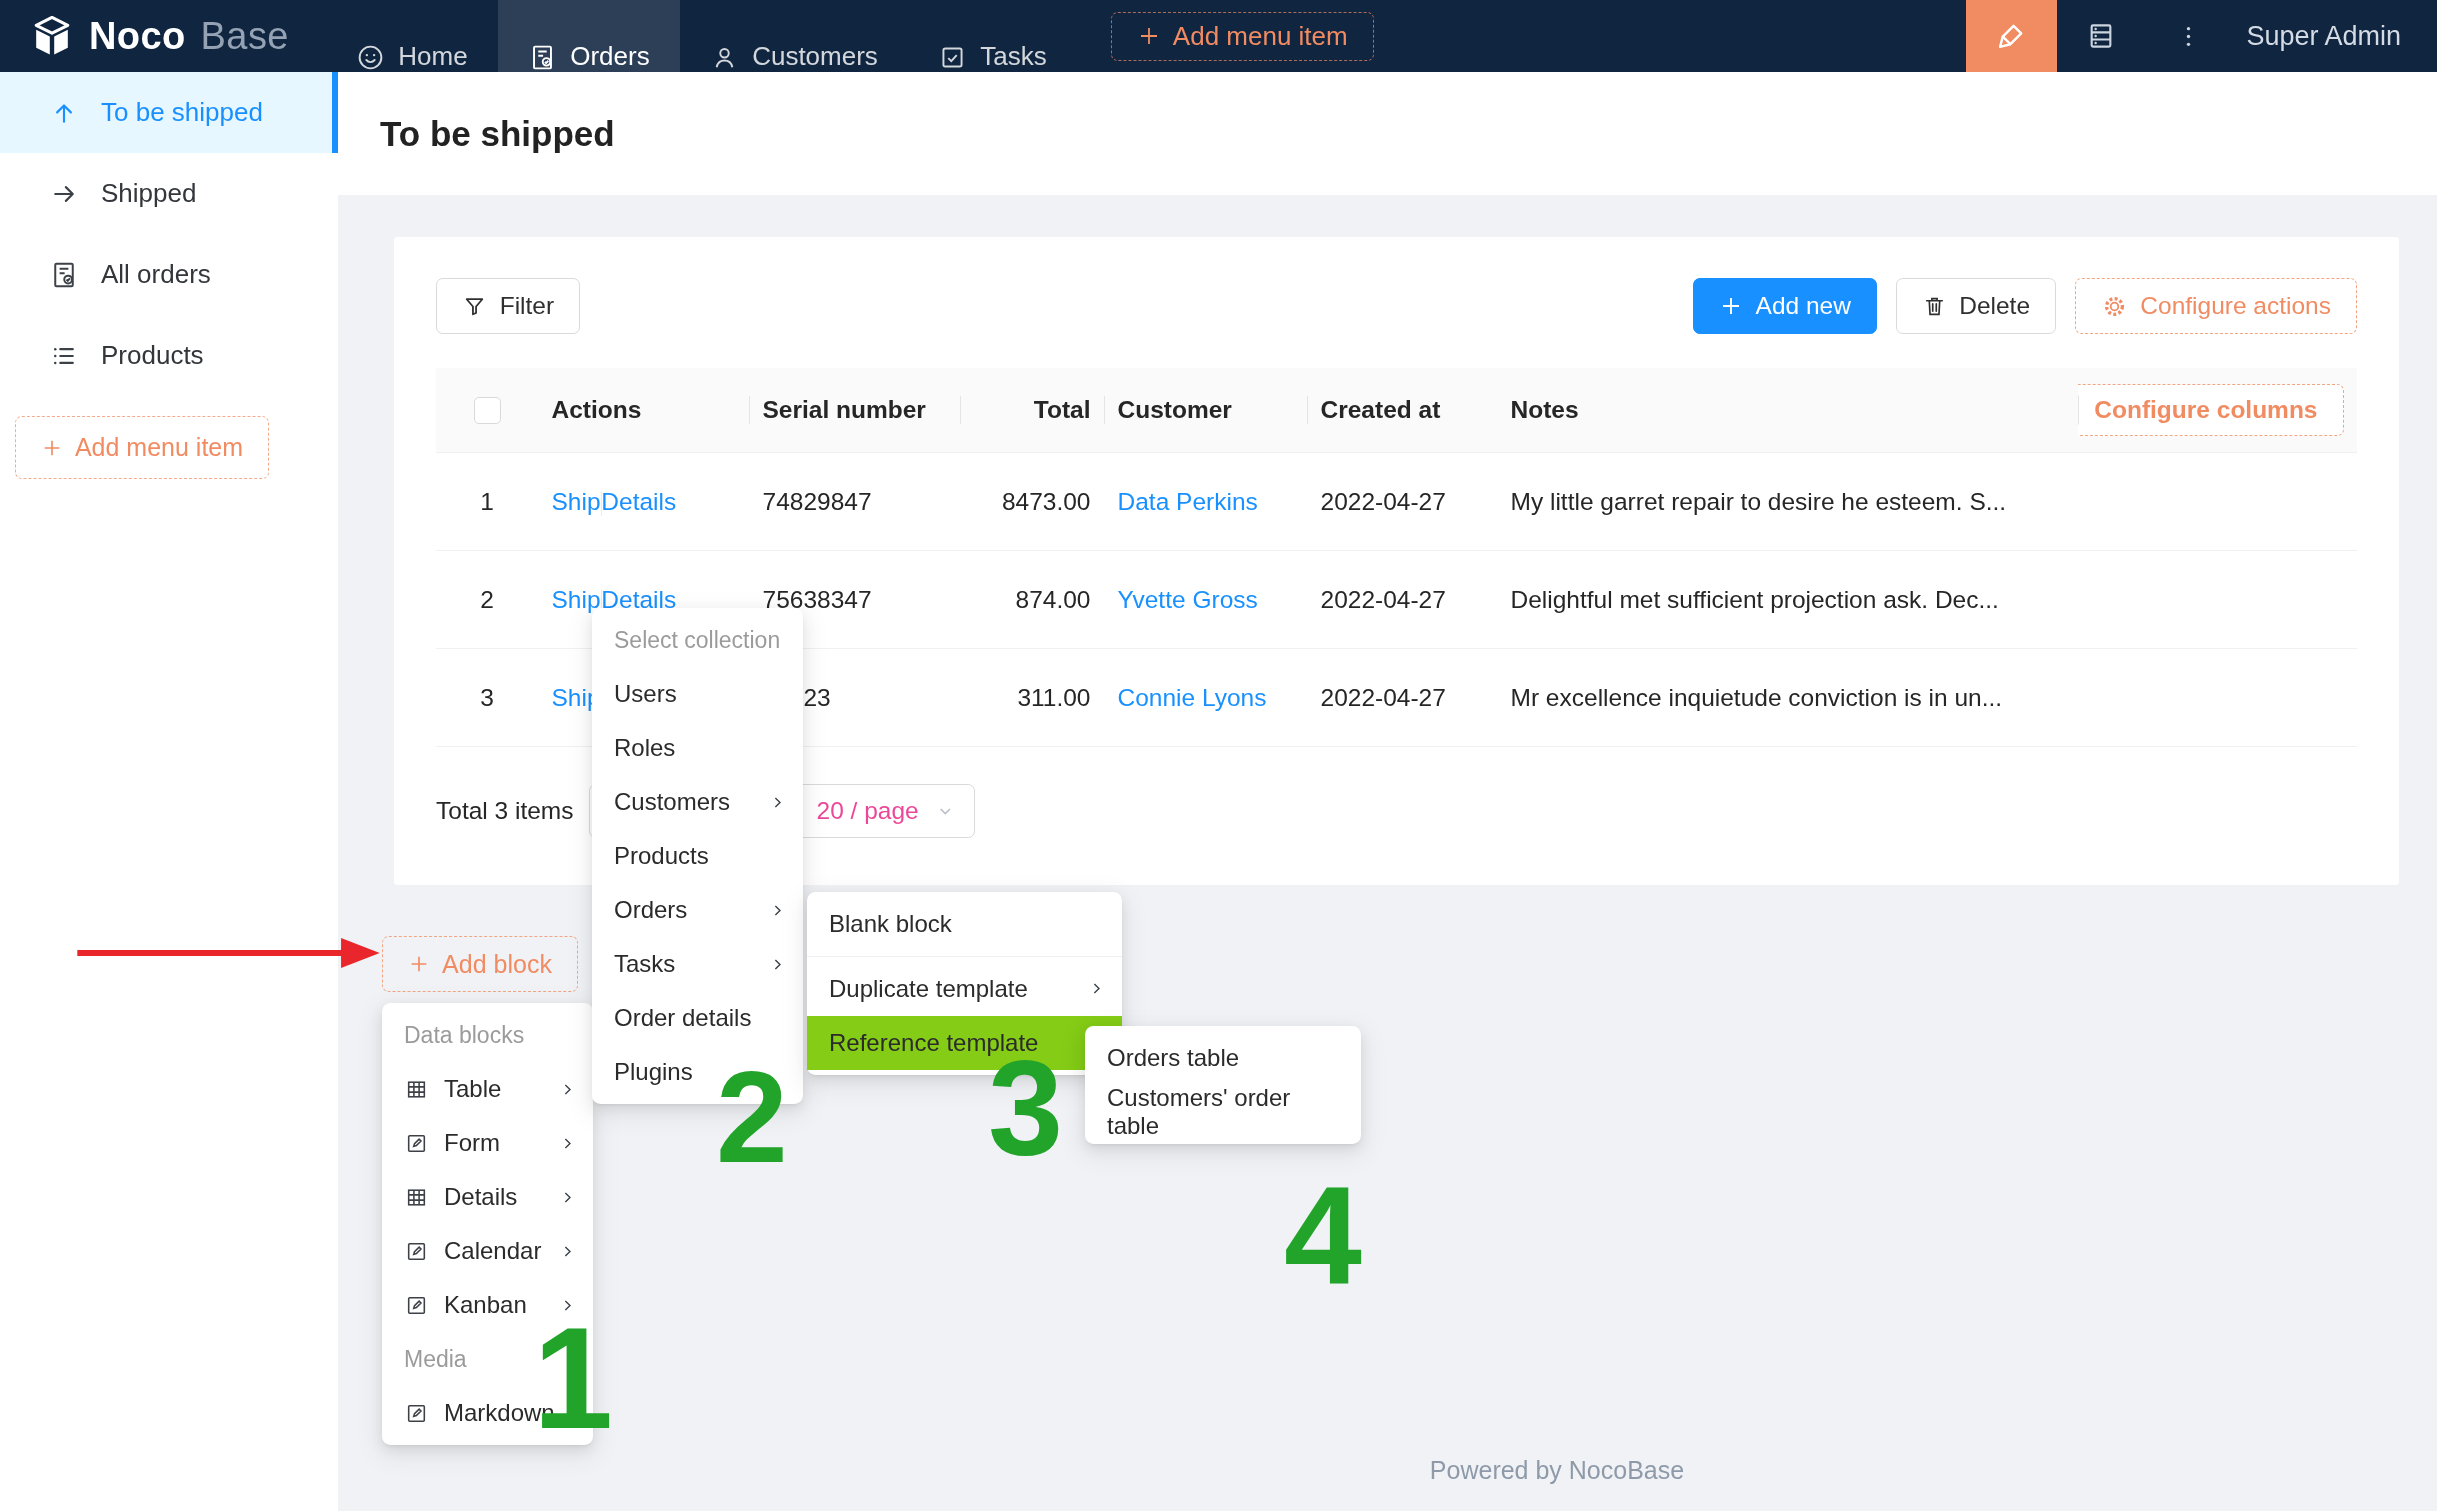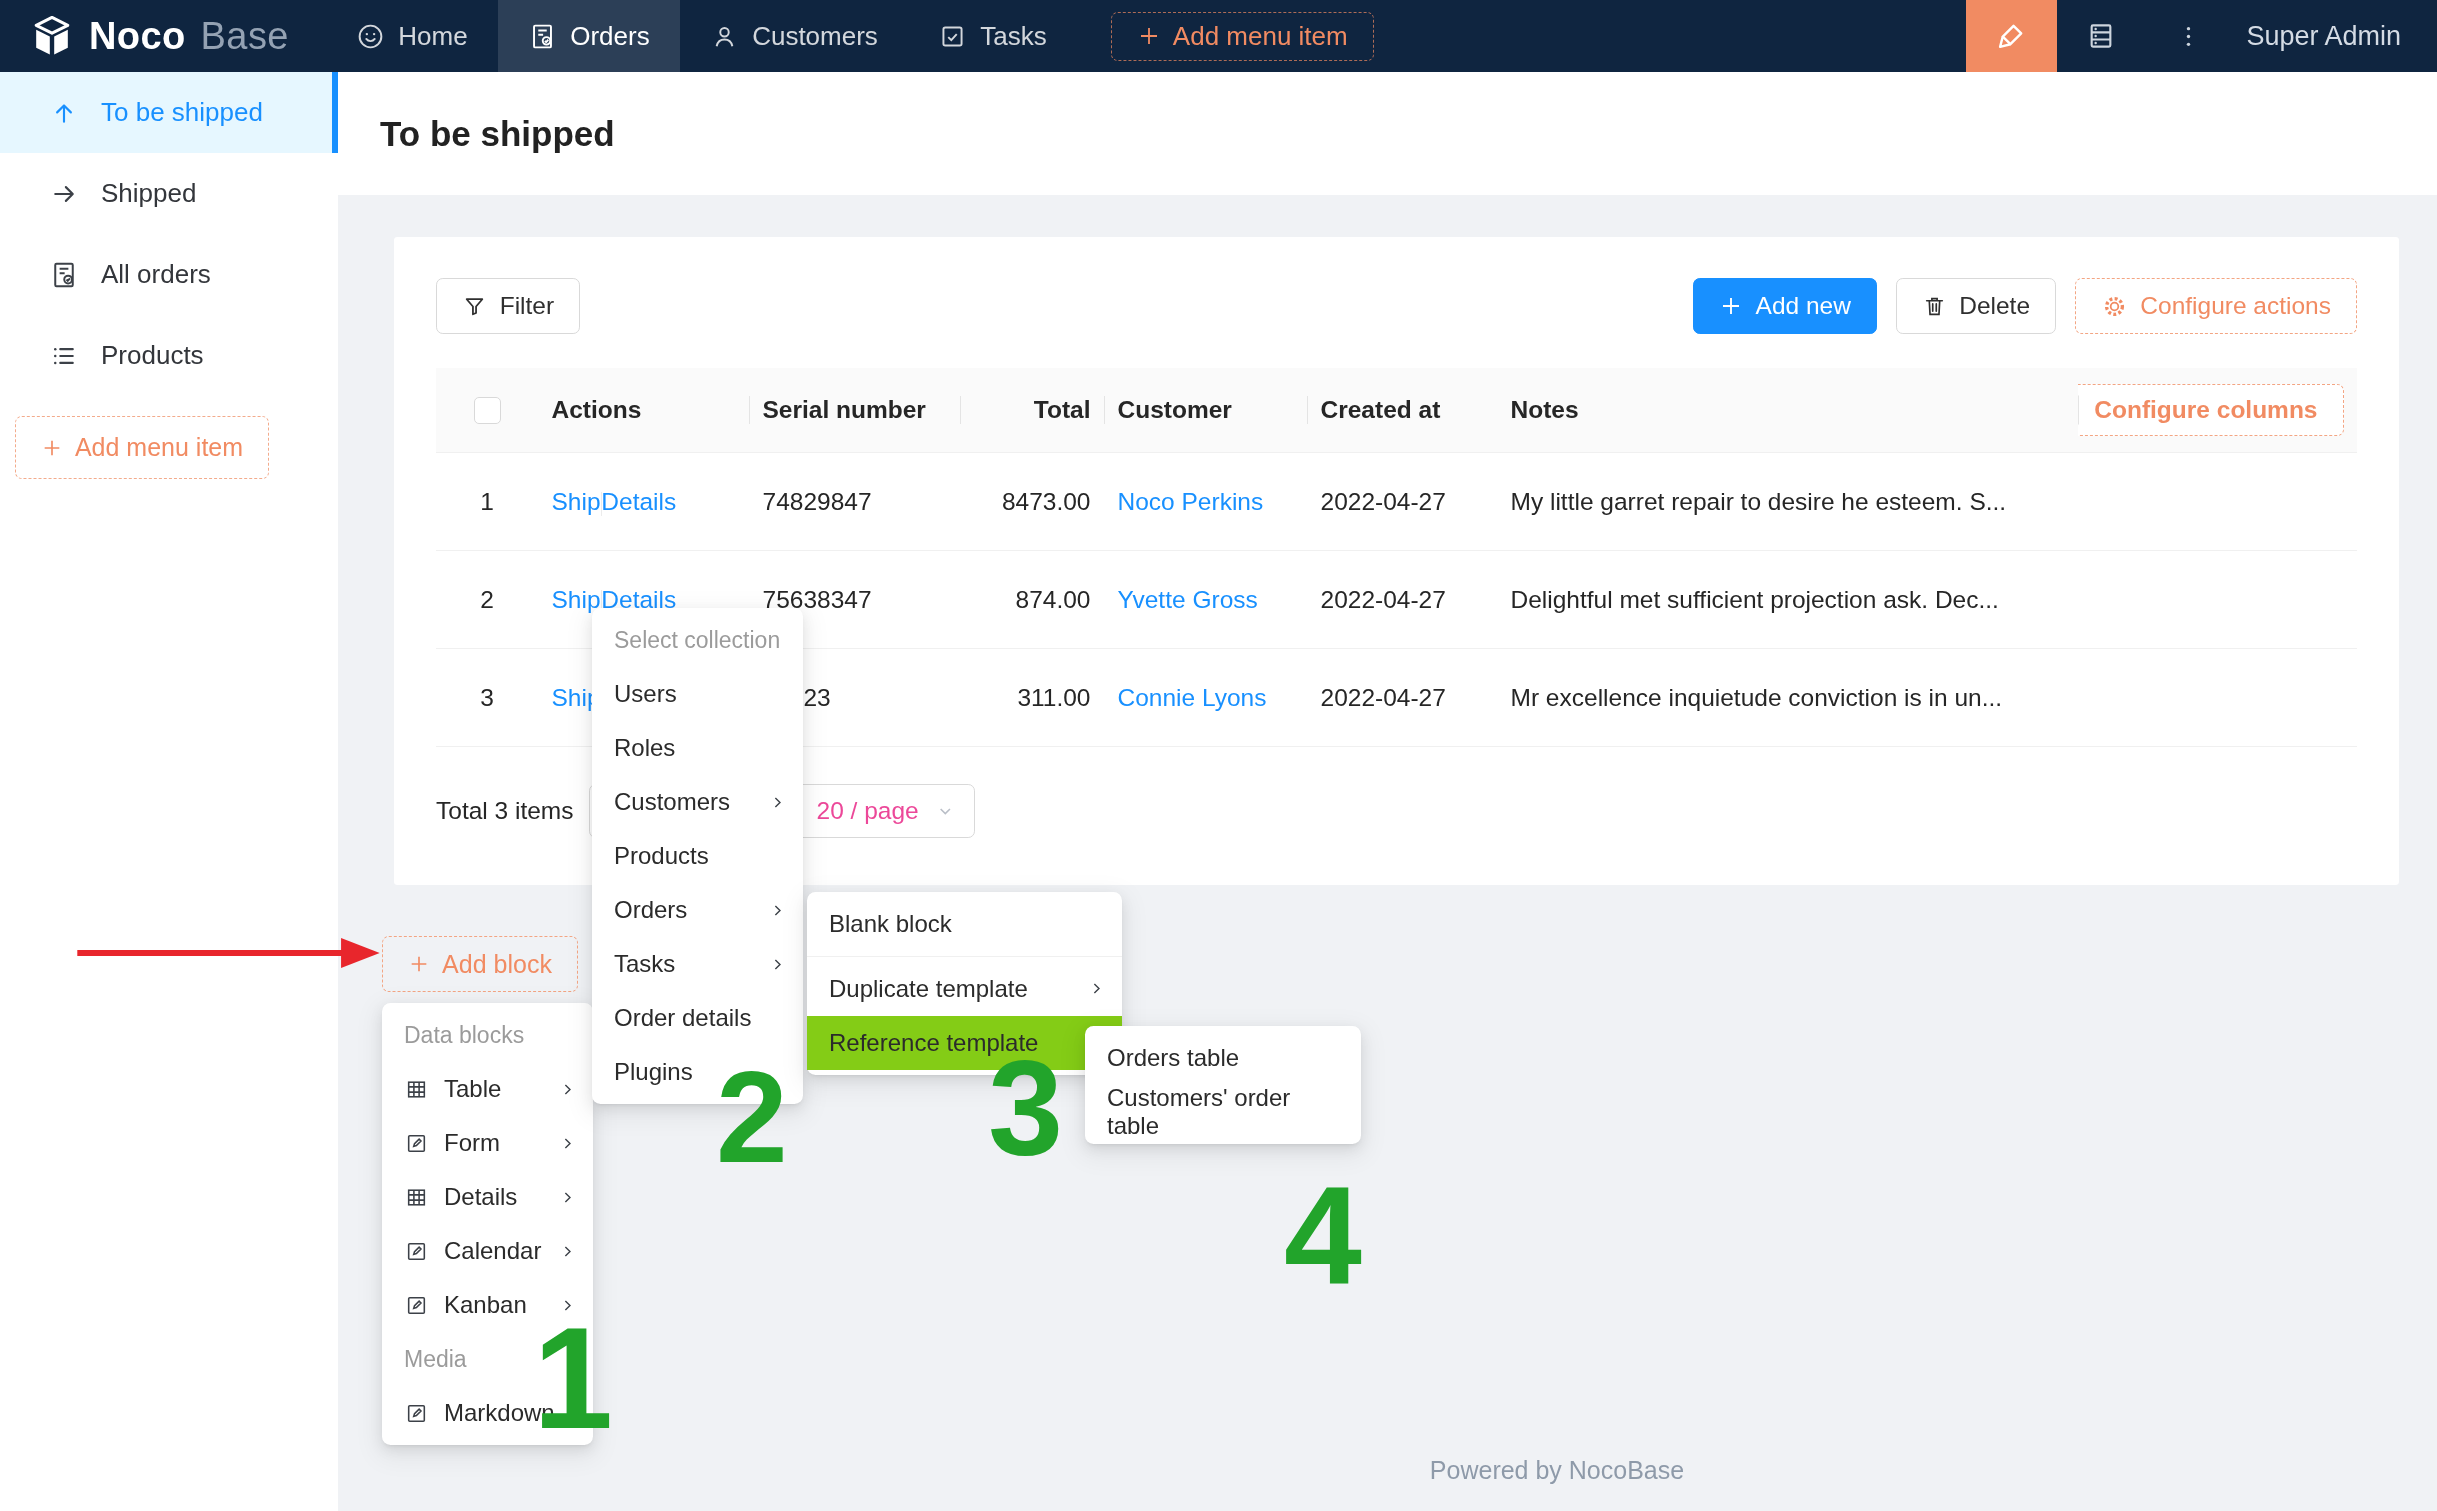--- a/index.html
+++ b/index.html
@@ -16,21 +16,21 @@
   
   .topbar {
     position: absolute; top:0; left:0; right:0; height:72px;
     background:#0f2540; display:flex; align-items:center;
     color:rgba(255,255,255,.82);
   }
   .brand { display:flex; align-items:center; gap:15px; padding:0 37px 0 30px; }
   .brand-noco { font-weight:bold; color:#fff; font-size:38px; letter-spacing:0.4px; }
   .brand-base { color:#94a2b3; font-weight:400; font-size:38px; letter-spacing:0.4px; }
   .nav { display:flex; align-items:center; height:100%; }
-  .nav-item { display:flex; align-items:center; gap:13.5px; padding:0 30px; height:100%; font-size:26px; }
+  .nav-item { display:flex; align-items:flex-end; gap:13.5px; padding:0 30px; height:100%; font-size:26px; }
   .nav-item.active { background:rgba(255,255,255,.12); color:#fff; }
   .nav-add {
     margin-left:34px; border:1.7px dashed rgba(241,139,98,.7); color:#f18b62;
     height:49px; display:flex; align-items:center; gap:12px; padding:0 25px;
     border-radius:6.8px; font-size:26px;
   }
   .topbar-right { margin-left:auto; display:flex; align-items:center; height:100%; }
   .editor-btn { width:91px; height:72px; background:#f18b62; color:#fff; display:flex; align-items:center; justify-content:center; }
   .icon-btn { width:88px; height:72px; display:flex; align-items:center; justify-content:center; color:#cdd5de; }
   .user { padding:0 37px 0 13.5px; font-size:27px; color:#d4dbe4; }
@@ -329,21 +329,21 @@
         <div class="td td-center">1</div>
         <div class="td">
             <span class="action-links">
           <span class="link">Ship</span>
           <span class="vdiv"></span>
           <span class="link">Details</span>
         </span>
           </div>
         <div class="td">74829847</div>
         <div class="td td-right">8473.00</div>
-        <div class="td"><span class="link">Noco Perkins</span></div>
+        <div class="td"><span class="link">Data Perkins</span></div>
         <div class="td">2022-04-27</div>
         <div class="td">My little garret repair to desire he esteem. S...</div>
         <div class="td"></div>
       </div>
 
       <div class="tr trow">
         <div class="td td-center">2</div>
         <div class="td">
             <span class="action-links">
           <span class="link">Ship</span>

